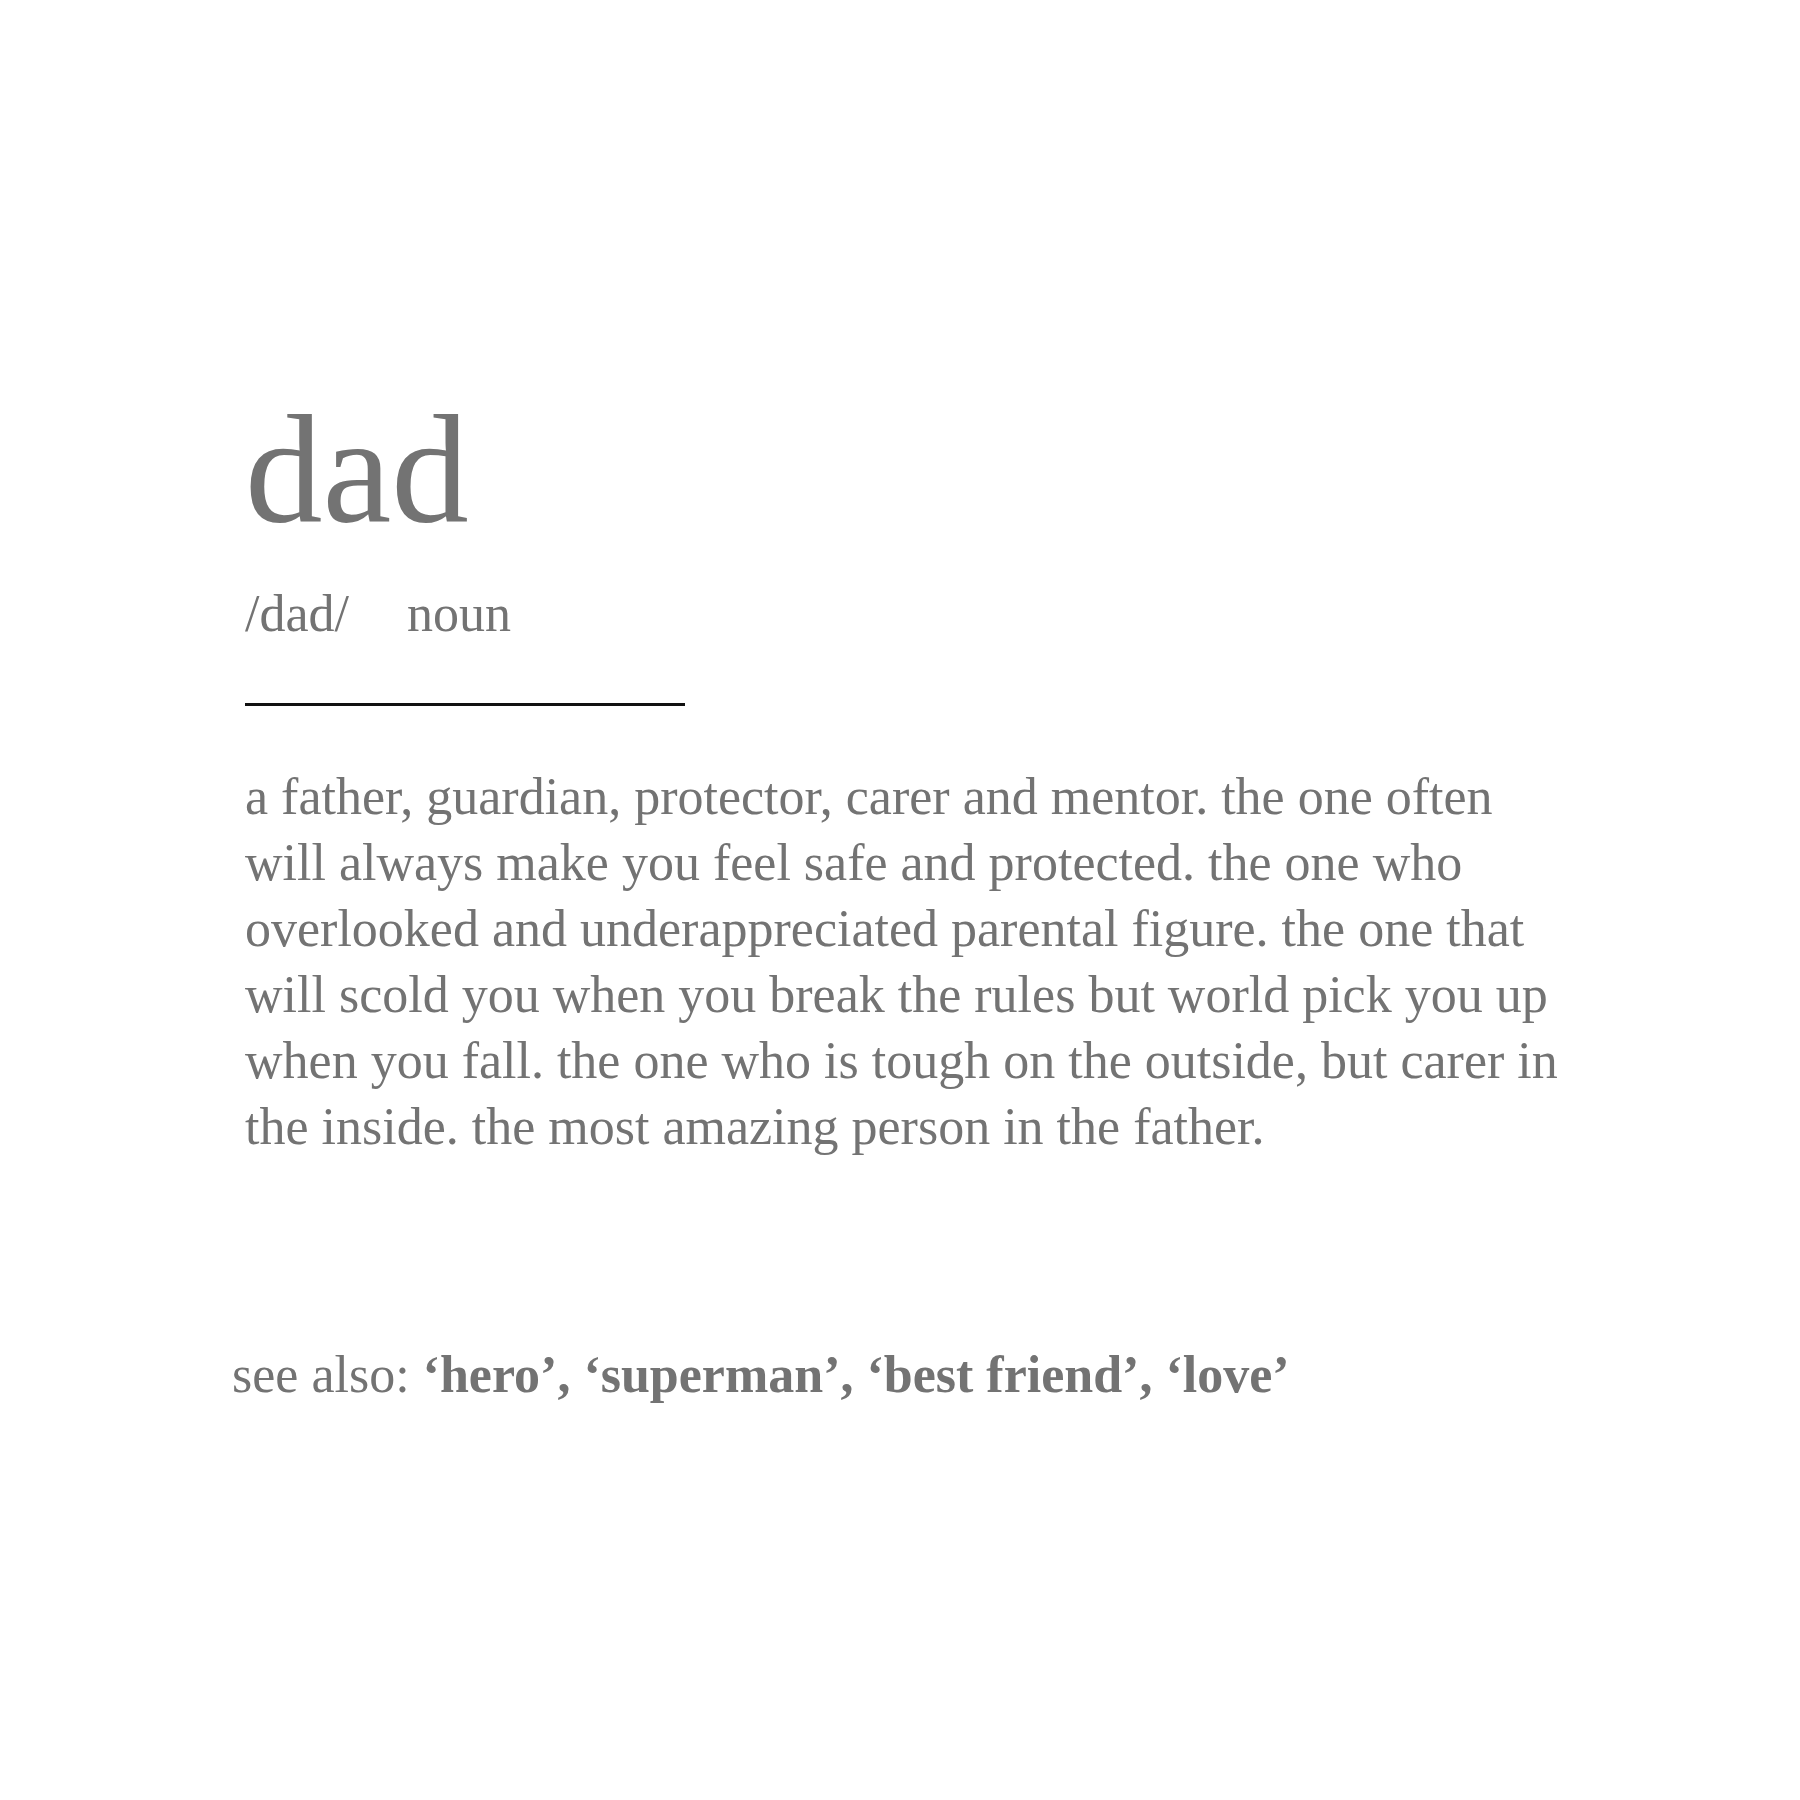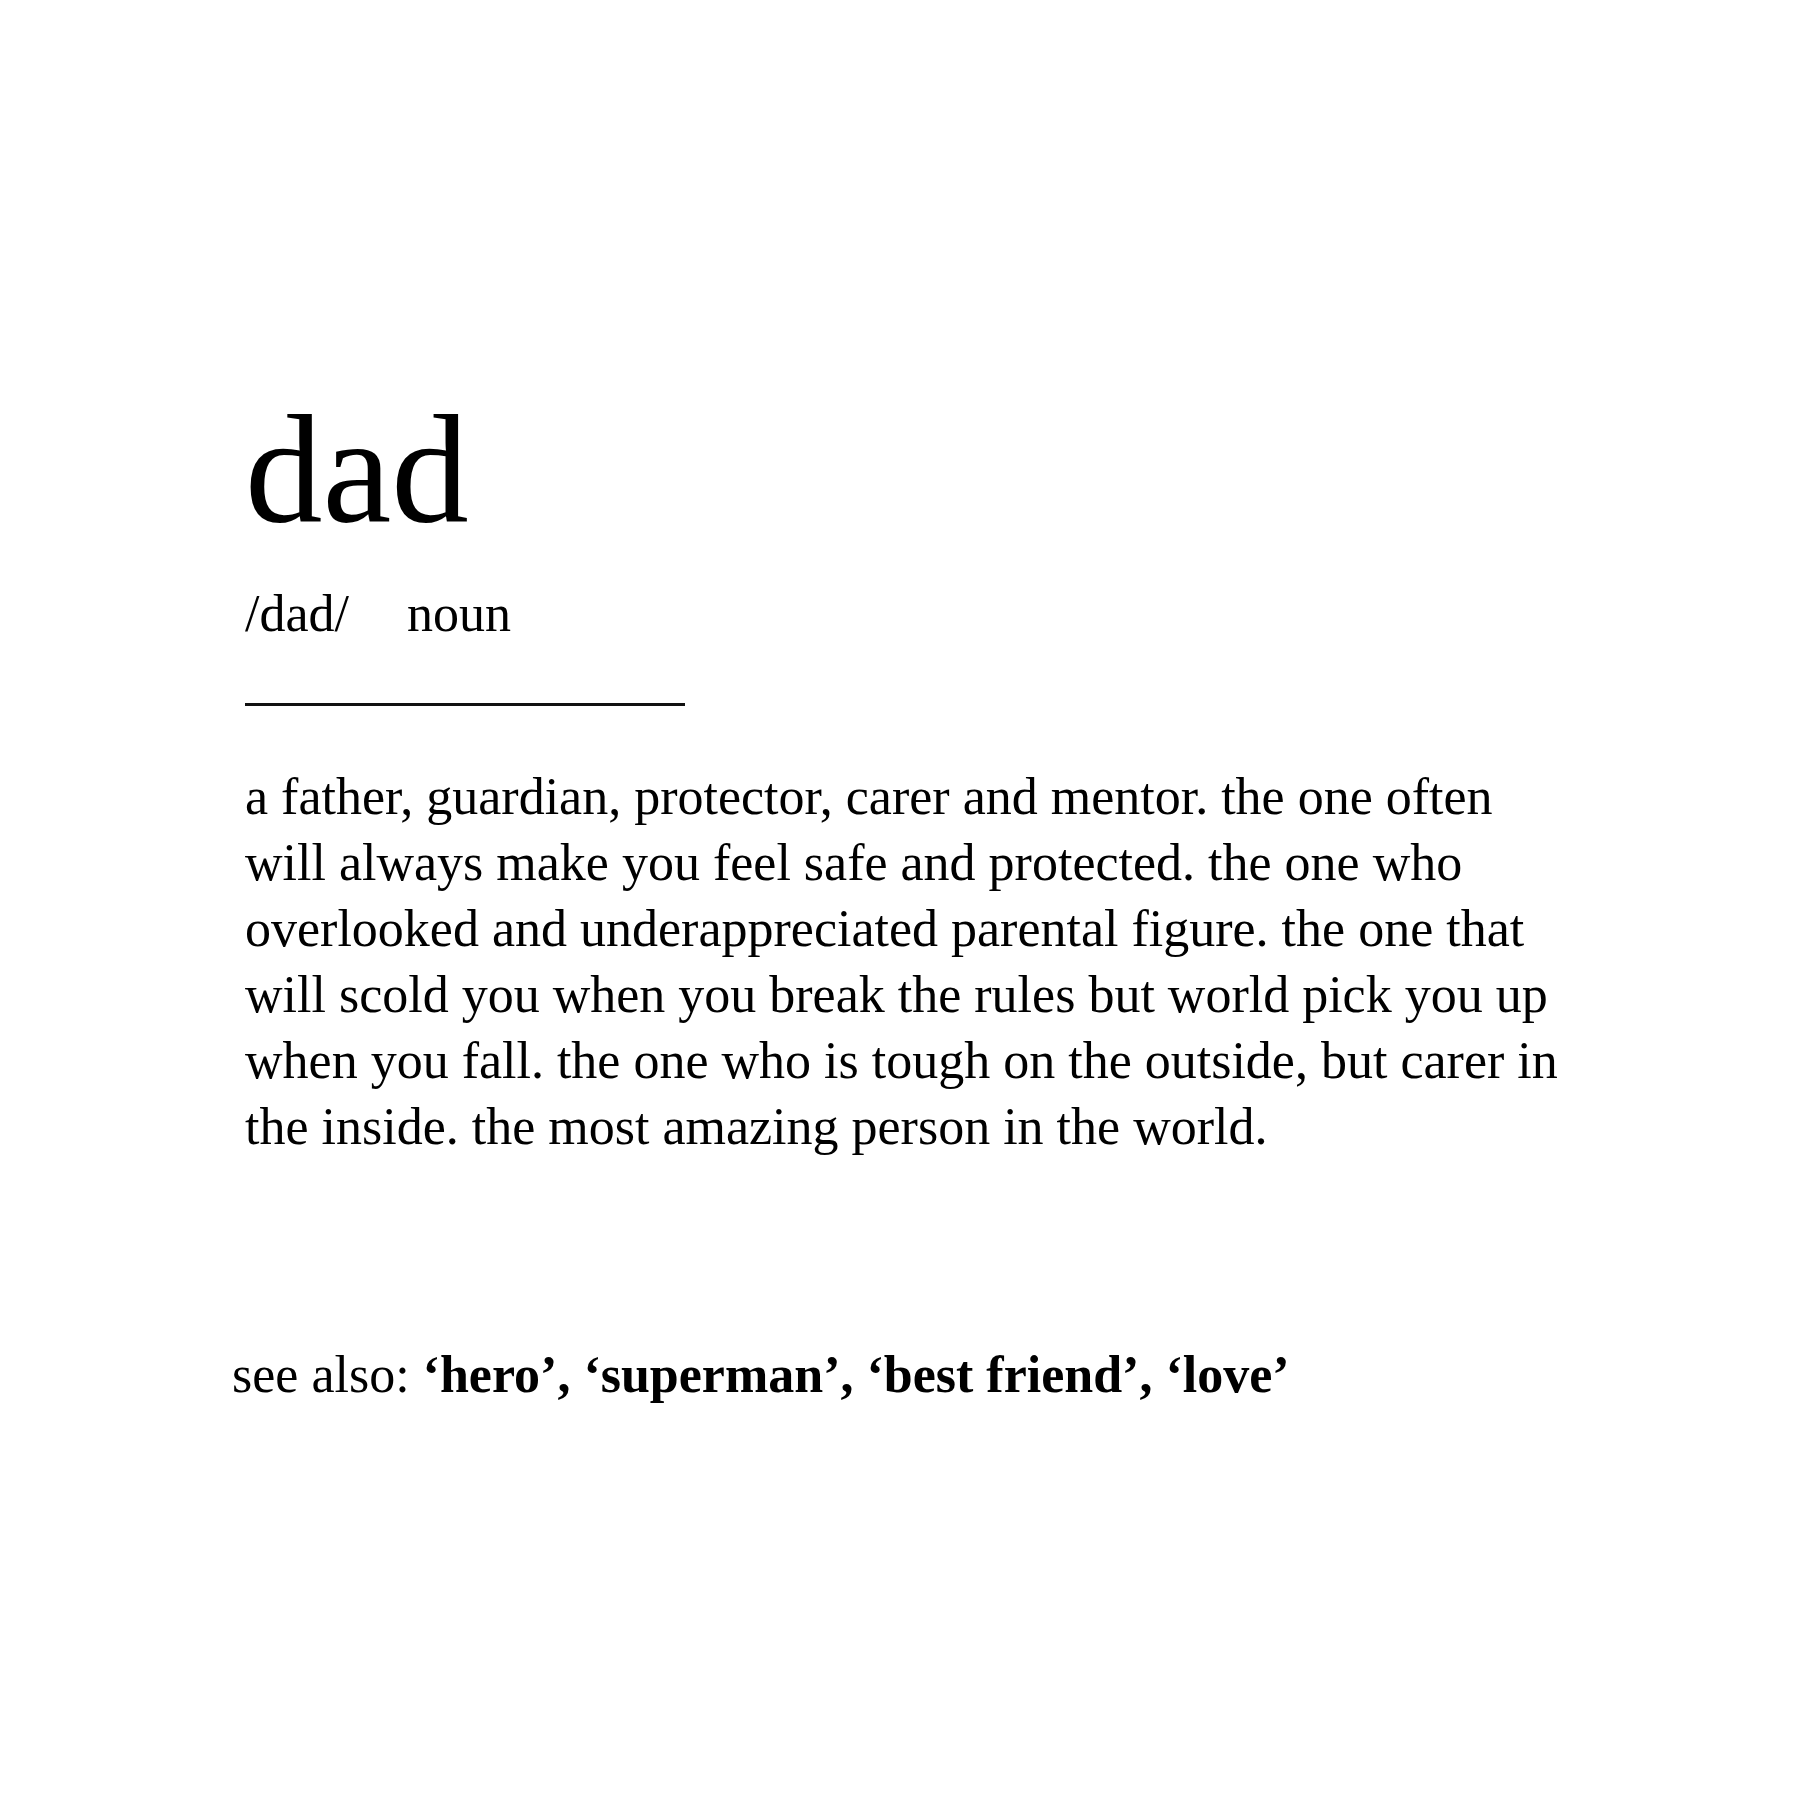--- a/index.html
+++ b/index.html
@@ -7,21 +7,21 @@
     padding: 0;
     background: #ffffff;
   }
   .page {
     position: relative;
     width: 1800px;
     height: 1800px;
     background: #ffffff;
     overflow: hidden;
     font-family: "Liberation Serif", "DejaVu Serif", serif;
-    color: #000000;
+    color: #737373;
   }
   .word-title {
     position: absolute;
     left: 245px;
     top: 392px;
     font-size: 155px;
     line-height: 1;
     font-weight: 400;
     letter-spacing: 0;
     white-space: nowrap;
@@ -81,20 +81,20 @@
   </div>
 
   <div class="divider"></div>
 
   <div class="definition">
     <div class="def-line">a father, guardian, protector, carer and mentor. the one often</div>
     <div class="def-line">will always make you feel safe and protected. the one who</div>
     <div class="def-line">overlooked and underappreciated parental figure. the one that</div>
     <div class="def-line">will scold you when you break the rules but world pick you up</div>
     <div class="def-line">when you fall. the one who is tough on the outside, but carer in</div>
-    <div class="def-line">the inside. the most amazing person in the world.</div>
+    <div class="def-line">the inside. the most amazing person in the father.</div>
   </div>
 
   <div class="see-also">
     <span class="label">see also: </span><span class="terms">‘hero’, ‘superman’, ‘best friend’, ‘love’</span>
   </div>
 
 </div>
 
 </body></html>

